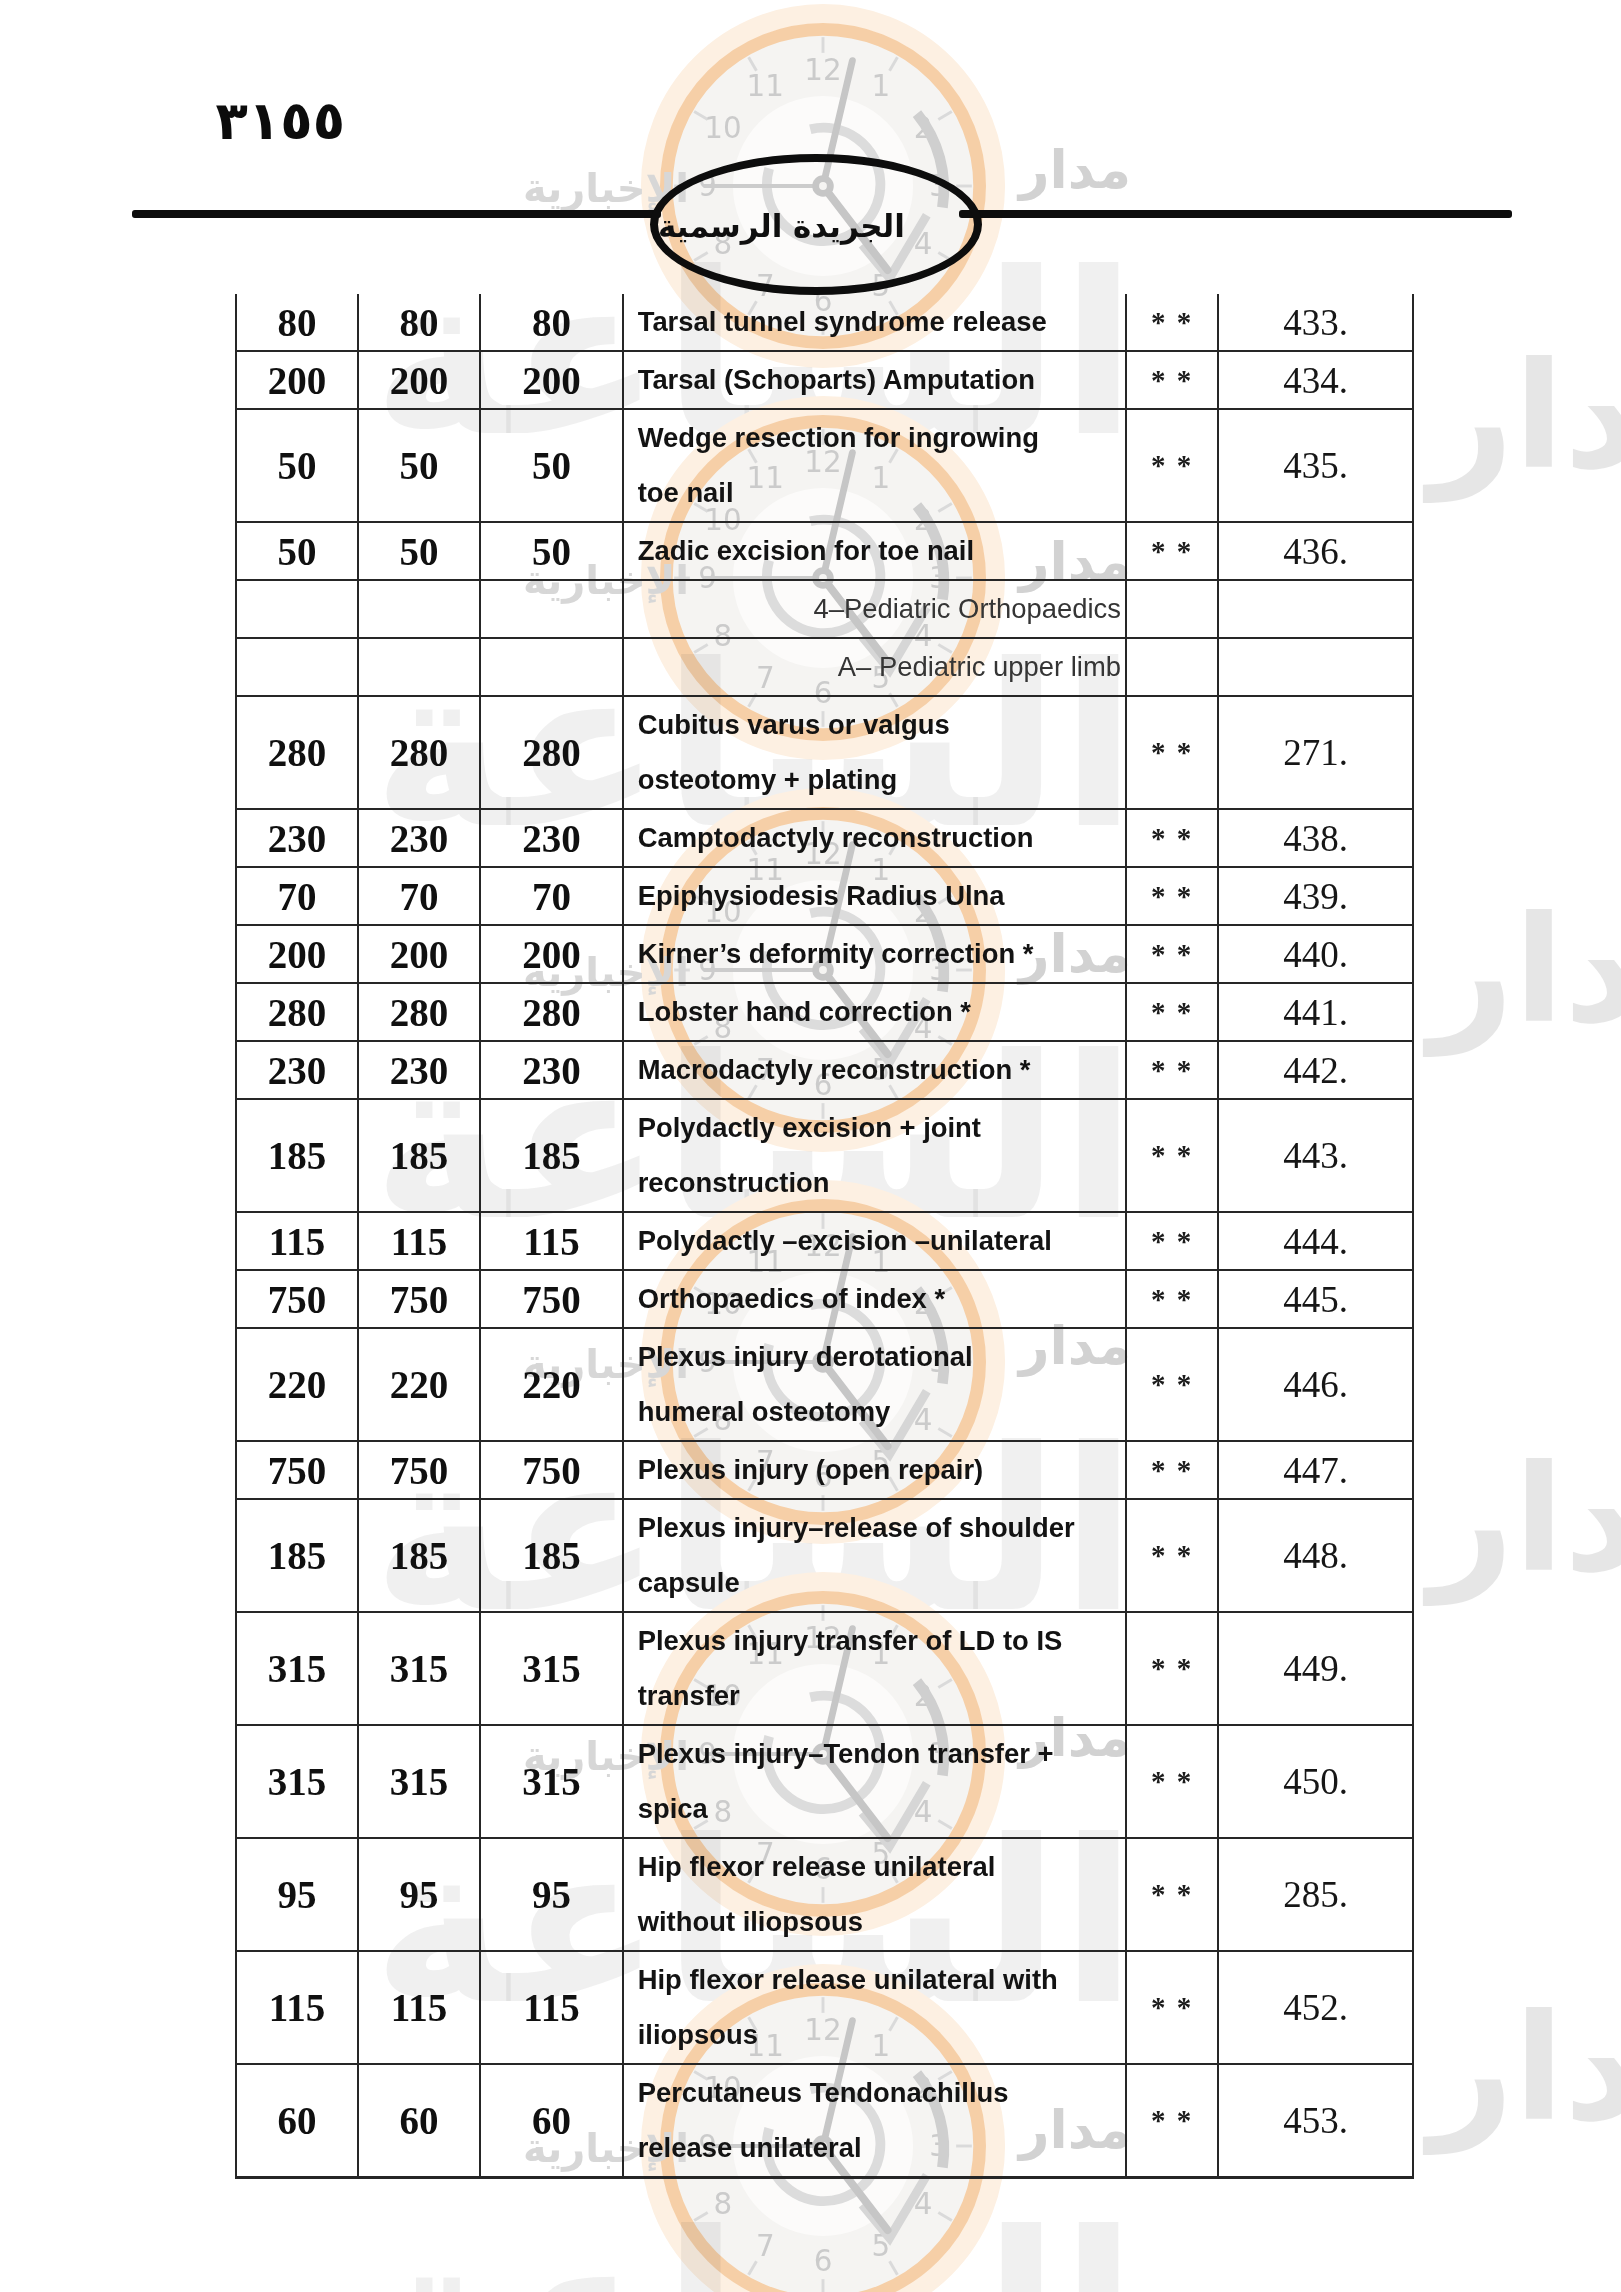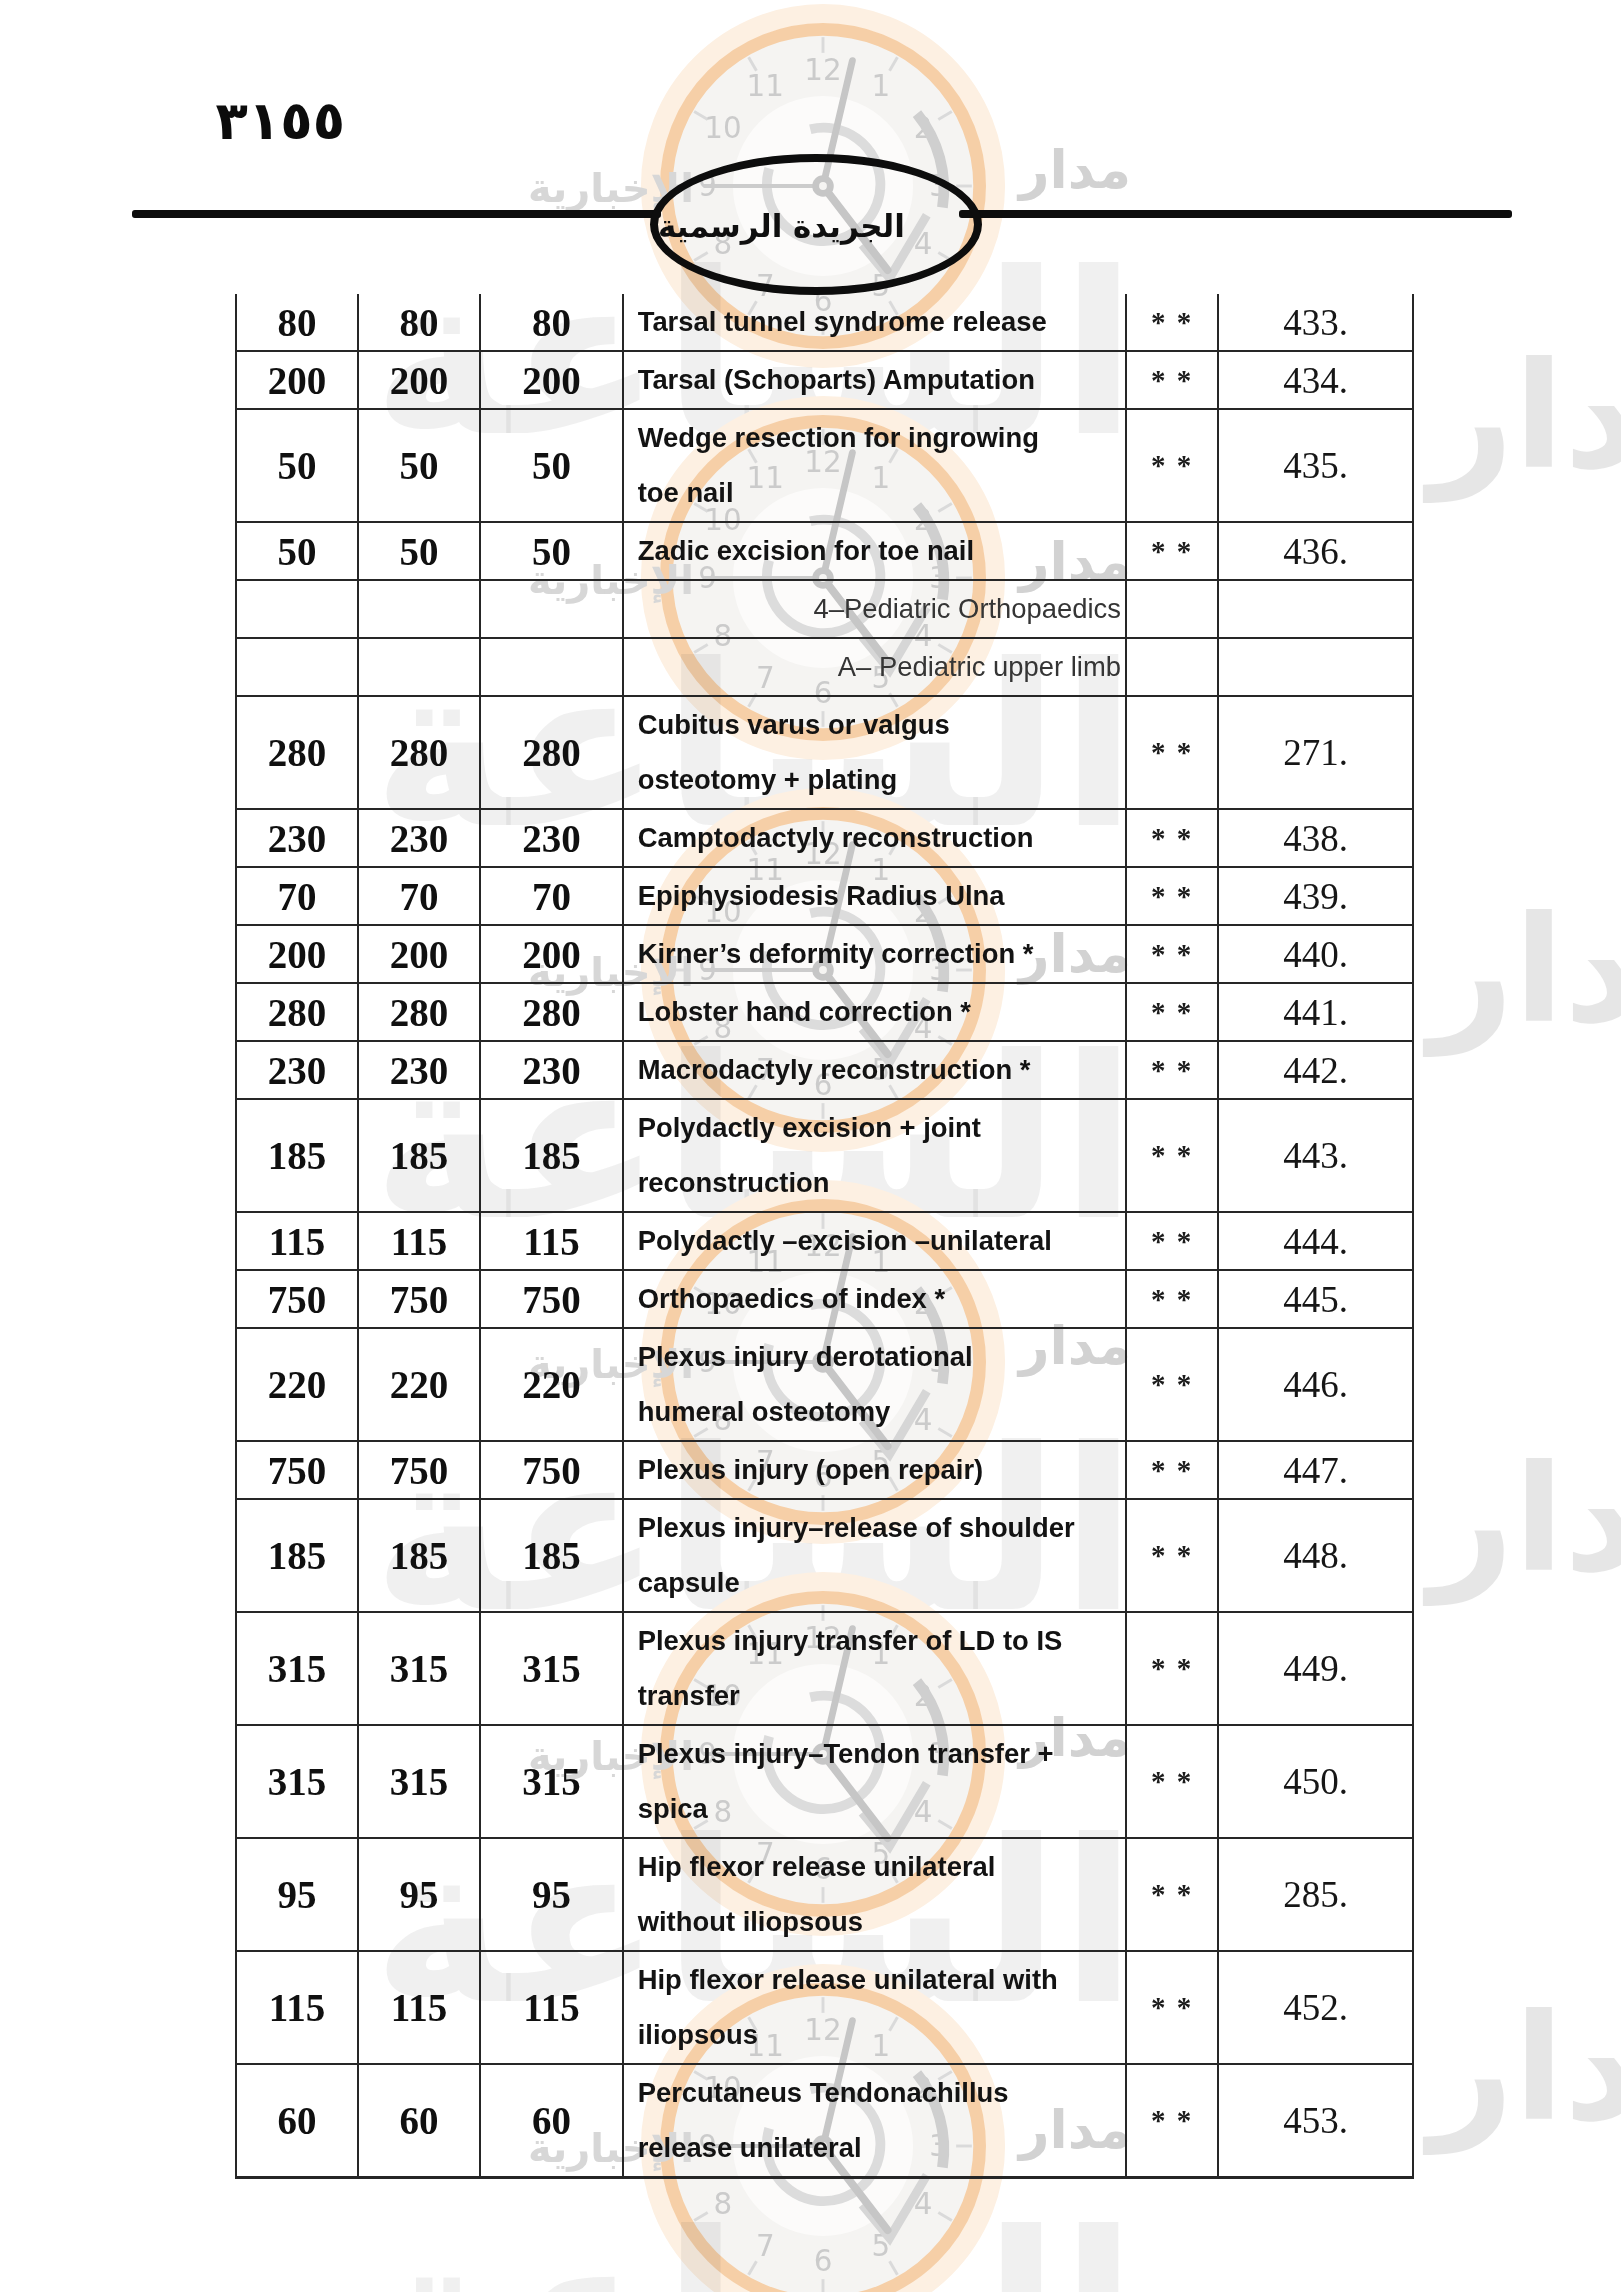--- a/index.html
+++ b/index.html
@@ -4,21 +4,21 @@
 <style>
   html,body{margin:0;padding:0;background:#ffffff;}
   .page{
     position:relative;width:1621px;height:2293px;background:#ffffff;
     overflow:hidden;font-family:"Liberation Sans",sans-serif;
   }
   
   .wm-layer{position:absolute;inset:0;z-index:0;pointer-events:none;}
   .wm-clock{position:absolute;width:372px;height:372px;}
   .wm-left-text{
-    position:absolute;left:518px;width:176px;text-align:right;
+    position:absolute;left:518px;width:176px;text-align:center;
     font-weight:bold;font-size:40px;color:#d7d7d7;
     font-family:"DejaVu Sans",sans-serif;white-space:nowrap;
   }
   .wm-small-right{
     position:absolute;left:1019px;width:137px;
     font-weight:bold;font-size:53px;color:#d2d2d2;
     font-family:"DejaVu Sans",sans-serif;white-space:nowrap;
   }
   .wm-ghost{
     position:absolute;left:372px;width:686px;text-align:center;line-height:1;

